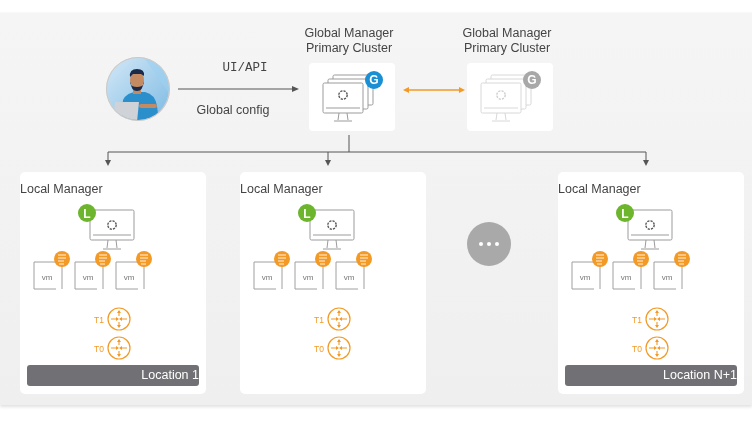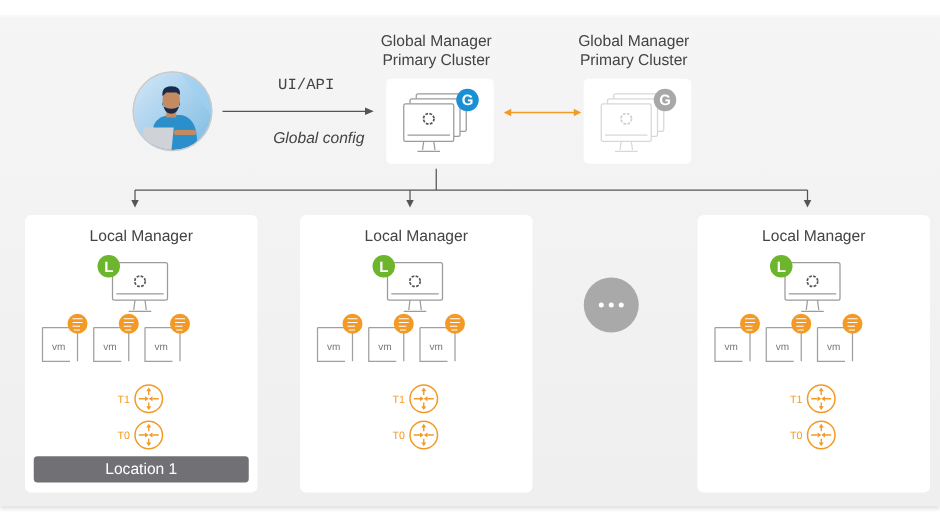--- a/index.html
+++ b/index.html
@@ -9,25 +9,25 @@
     position: absolute; left: 0; top: 12px; width: 752px; height: 393px;
     background: linear-gradient(180deg, #f5f5f5 0%, #efefef 100%);
     border-top: 1px solid #f9f9f9;
     box-shadow: 0 2px 3px rgba(0,0,0,0.12);
   }
   .abs { position: absolute; }
   .txt { font-size: 12.5px; color: #444; text-align: center; line-height: 15px; white-space: nowrap; }
   .gm-title { width: 120px; }
   .gm-box { background: #fff; border-radius: 4px; width: 86px; height: 68px; }
   .lm-card { background: #fff; border-radius: 5px; width: 186px; height: 222px; top: 172px; }
-  .lm-title { position: absolute; top: 10px; left: 0; width: 100%; text-align: center; font-size: 12.5px; color: #444; }
+  .lm-title { position: absolute; top: 10px; left: 0; width: 100%; text-align: left; font-size: 12.5px; color: #444; }
   .loc-label {
     position: absolute; left: 7px; right: 7px; bottom: 8px; height: 21px;
     background: #717074; border-radius: 3px; color: #fff; font-size: 12.5px;
-    text-align: center; line-height: 21px;
+    text-align: right; line-height: 21px;
   }
   .ellipsis-btn {
     width: 44px; height: 44px; border-radius: 50%; background: #a9a9a9;
     left: 467px; top: 222px; display: flex; align-items: center; justify-content: center;
   }
   .ellipsis-btn span { display: block; width: 4px; height: 4px; background: #fff; border-radius: 50%; margin: 0 2px; }
   svg { display: block; overflow: visible; }
 </style>
 </head>
 <body>
@@ -73,21 +73,21 @@
       <ellipse cx="32" cy="24" rx="7" ry="9" fill="#c48a62"></ellipse>
       <path d="M25 25 Q26 35 32 35 Q38 35 39 25 L39 28 Q37 31 32 31 Q27 31 25 28 Z" fill="#1a2a48"></path>
       <path d="M25 21 Q24 13 32 13 Q40 13 39 20 L36 18 L28 18 Z" fill="#1a2a48"></path>
       <path d="M10 46 L34 46 L32 66 L8 66 Z" fill="#cfd2d6"></path>
       <rect x="34" y="48" width="18" height="4" rx="2" fill="#c48a62"></rect>
     </g>
     <circle cx="33" cy="33" r="31.5" fill="none" stroke="#c9c9c9" stroke-width="1"></circle>
   </svg>
 </div>
 <div class="abs txt" style="left:200px;top:61px;width:90px;font-family:Liberation Mono, monospace;">UI/API</div>
-<div class="abs txt" style="left:200px;top:103px;width:110px;font-style:italic;">Global config</div>
+<div class="abs txt" style="left:178px;top:103px;width:110px;">Global config</div>
 
 <div class="abs txt gm-title" style="left:289px;top:26px;">
   <div>Global Manager</div>
   <div>Primary Cluster</div>
 </div>
 <div class="abs gm-box" style="left:309px;top:63px;">
   <svg width="86" height="68" viewBox="0 0 86 68">
     <g fill="#fff" stroke="#9b9b9b" stroke-width="1">
       <rect x="24" y="12" width="40" height="30" rx="1.5"></rect>
       <rect x="19" y="16" width="40" height="30" rx="1.5"></rect>
@@ -303,19 +303,20 @@
           <text x="84" y="151.5" text-anchor="end" font-size="8.5" fill="#f39a26" font-family="Liberation Sans, sans-serif">T0</text>
           <circle cx="99" cy="148" r="11" fill="#fff" stroke="#f39a26" stroke-width="1.2"></circle>
           <path d="M99 140 v5 M99 151 v5 M91 148 h5 M102 148 h5" stroke="#f39a26" stroke-width="1.1"></path>
           <polygon points="97,142 101,142 99,139" fill="#f39a26"></polygon>
           <polygon points="97,154 101,154 99,157" fill="#f39a26"></polygon>
           <polygon points="96,146 96,150 99,148" fill="#f39a26"></polygon>
           <polygon points="102,146 102,150 99,148" fill="#f39a26"></polygon>
         </g>
       </g>
   </svg>
+  <div class="loc-label">Location N+1</div>
 </div>
 
 <div class="abs ellipsis-btn">
   <span></span>
     <span></span>
     <span></span>
 </div>
 
 </body></html>

